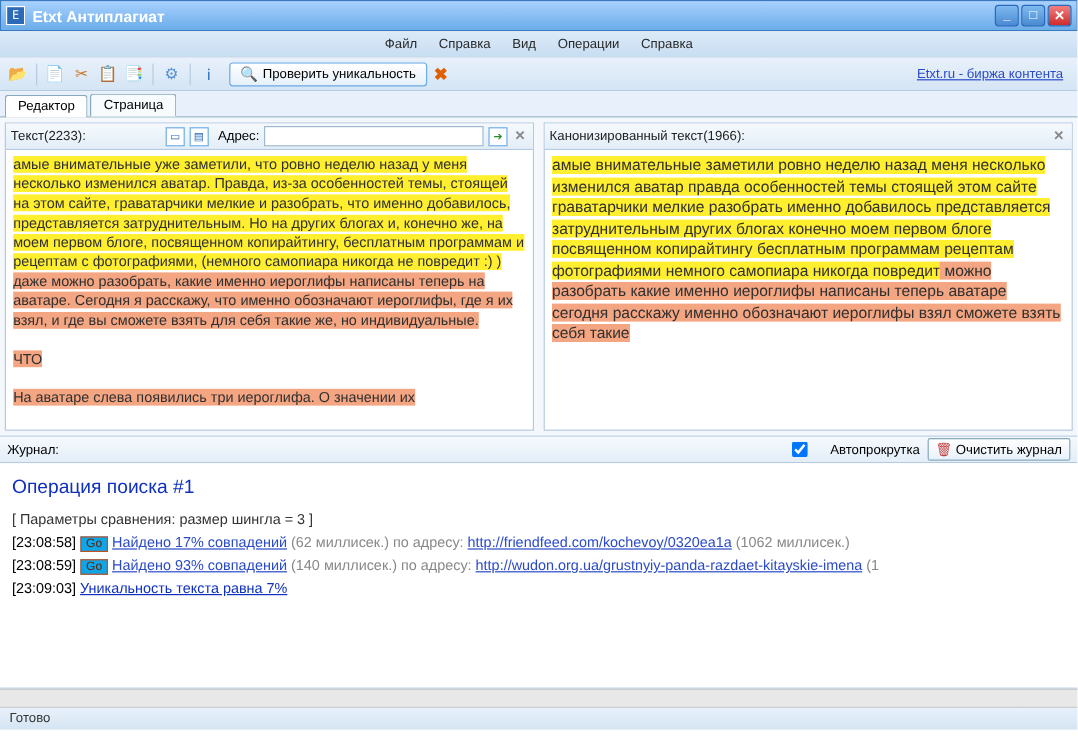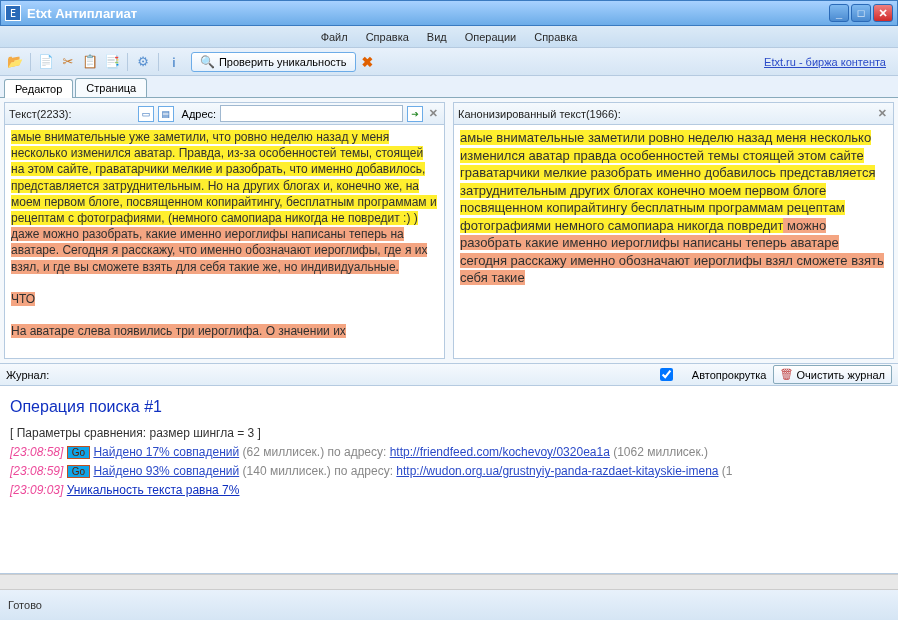--- a/index.html
+++ b/index.html
@@ -35,27 +35,27 @@
 .hl-yellow { background: #ffef2e; }
 .hl-orange { background: #f4a582; }
 .journal-hdr { background: linear-gradient(#f5f9fd,#e3eef8); height: 22px; display: flex; align-items: center; padding: 0 6px; border-bottom: 1px solid #b5cae0; gap: 6px; }
 .journal-hdr .spacer { flex: 1; }
 .chk { display: flex; align-items: center; gap: 19px; }
 .chk input { width: 13px; height: 13px; }
 .btn-clear { border: 1px solid #8ab; background: linear-gradient(#fff,#e8f1fb); padding: 2px 6px; border-radius: 2px; display: flex; align-items: center; gap: 3px; cursor: pointer; }
 .journal-body { height: 188px; overflow: auto; padding: 8px 10px; font-size: 12px; line-height: 1.6; background: #fff; border-bottom: 1px solid #b5cae0; }
 .op-title { color: #1030c0; font-size: 16px; font-weight: normal; margin-bottom: 4px; }
 .jrow { color: #333; }
-.jrow .ts { color: #ec4899; font-style: italic; }
+.jrow .ts { color: #000000; }
 .go-badge { background: #0ea5e9; border: 1px solid #c05020; padding: 0 4px; font-size: 10px; color: #602000; cursor: pointer; }
 .jlink { color: #2a4ac8; text-decoration: underline; cursor: pointer; }
 .jgrey { color: #888; }
 .juniq { font-weight: normal; color: #1030c0; text-decoration: underline; }
 .hscroll { height: 16px; background: #e8e8e8; border-top: 1px solid #ccc; border-bottom: 1px solid #ccc; }
-.status { height: 30px; background: linear-gradient(#e8f1fb,#d5e5f4); display: flex; align-items: center; padding: 0 8px; color: #333; }
+.status { height: 18px; background: linear-gradient(#e8f1fb,#d5e5f4); display: flex; align-items: center; padding: 0 8px; color: #333; }
 ::-webkit-scrollbar { width: 16px; height: 16px; }
 ::-webkit-scrollbar-track { background: #e8e8e8; }
 ::-webkit-scrollbar-thumb { background: #c0d0e0; border: 1px solid #8ab; }
 </style>
 </head>
 <body>
 
 <div class="titlebar">
   <span class="app-icon">E</span>
   <span class="title">Etxt Антиплагиат</span>

